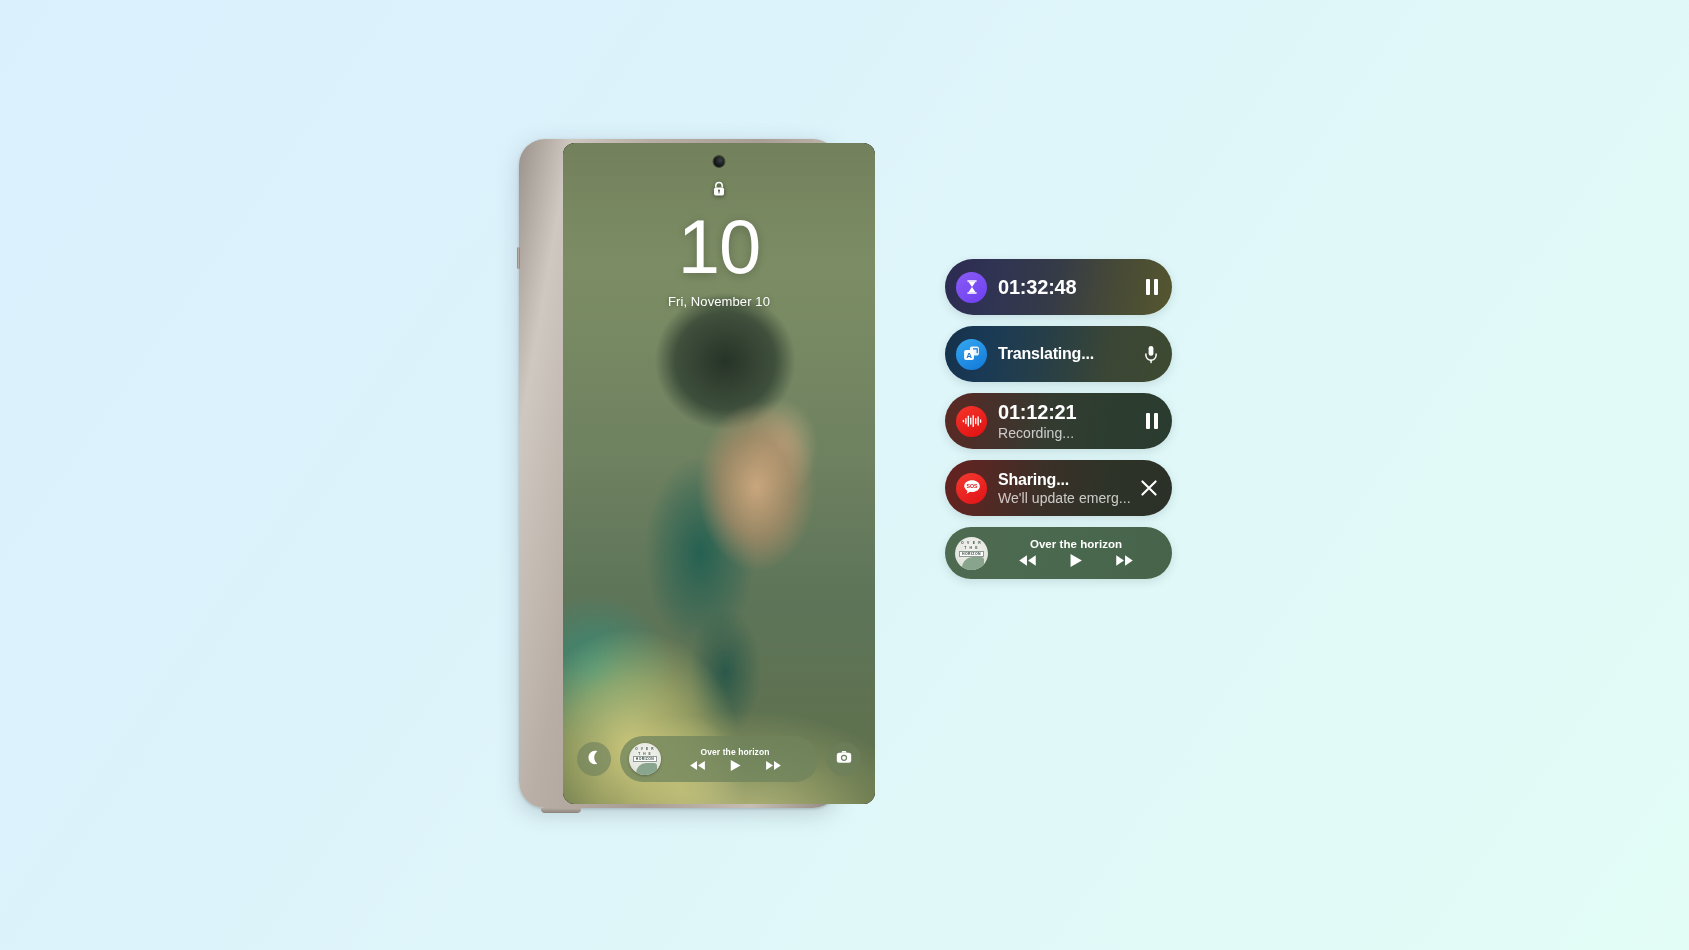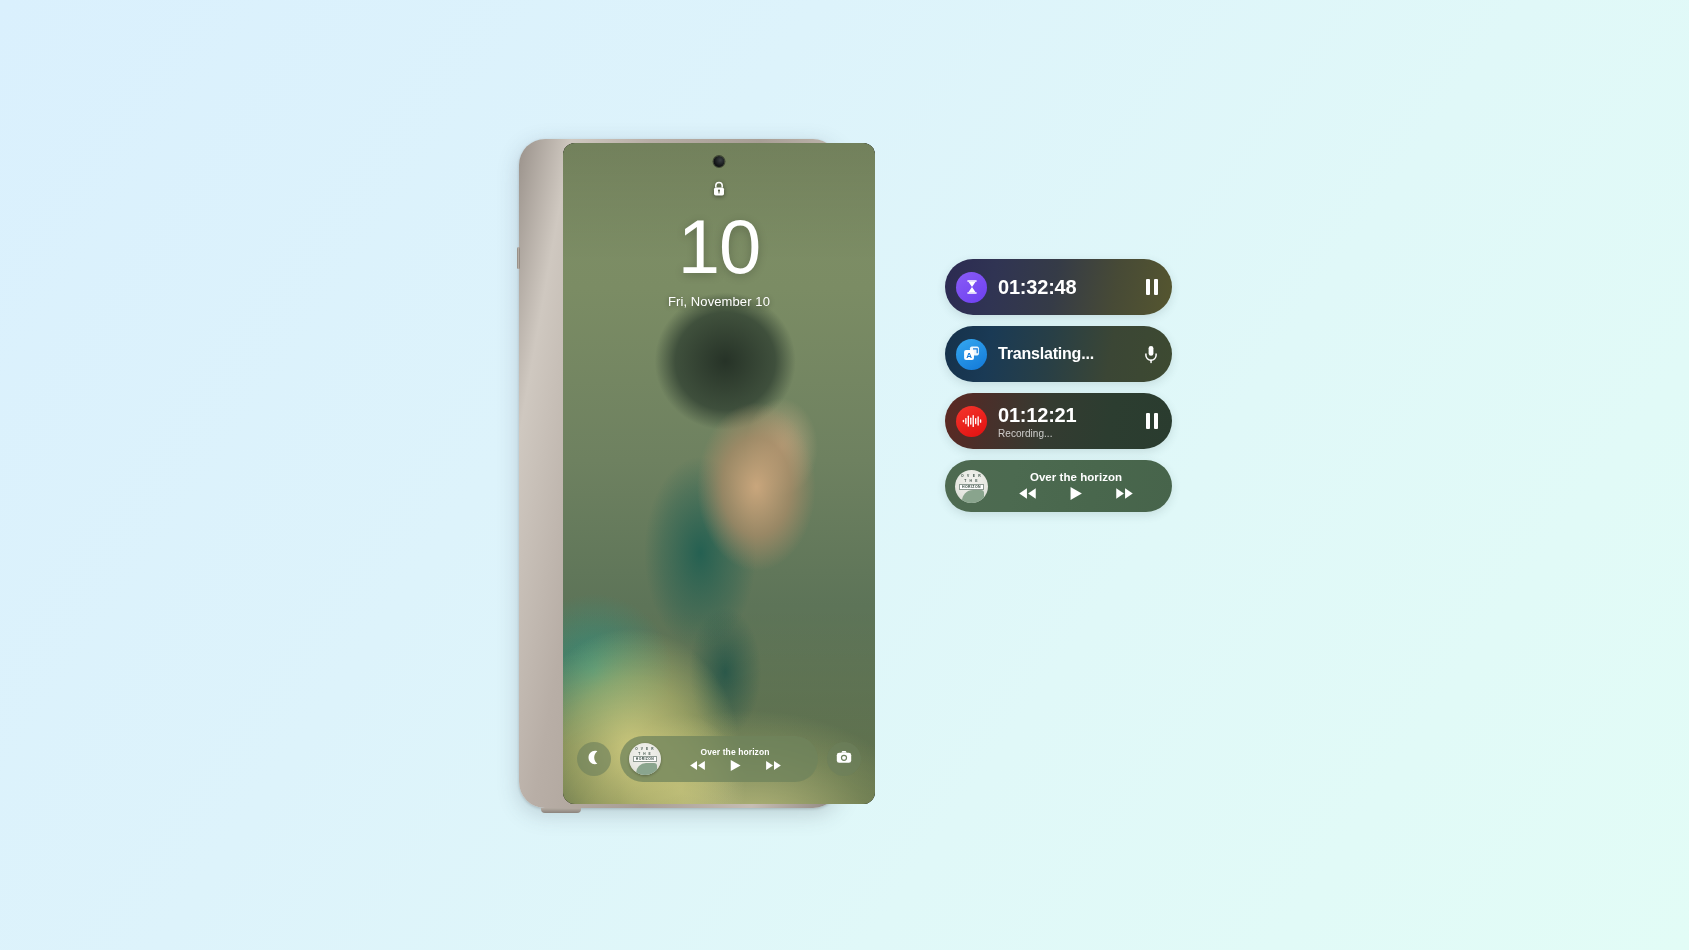--- a/index.html
+++ b/index.html
@@ -312,21 +312,21 @@
     font-size: 20px;
     font-weight: 700;
     color: #ffffff;
     letter-spacing: -0.2px;
     white-space: nowrap;
     overflow: hidden;
   }
   .card-title.compact { font-size: 16px; }
 
   .card-sub {
-    font-size: 10px;
+    font-size: 14px;
     font-weight: 400;
     color: rgba(255,255,255,0.74);
     white-space: nowrap;
     overflow: hidden;
     letter-spacing: 0.05px;
   }
 
   .card-action {
     flex: 0 0 auto;
     margin-left: 8px;
@@ -589,20 +589,37 @@
     </div>
     <div class="card-action">
       <span class="pause-bars">
           <i></i>
           <i></i>
         </span>
     </div>
   </div>
 
 
+  <div class="live-card" id="card-sos">
+    <div class="card-icon" id="icon-sos">
+      <svg width="22" height="22" viewBox="0 0 22 22" fill="none">
+        <path d="M11 3.3c4.3 0 7.8 2.6 7.8 5.9S15.3 15 11 15c-.7 0-1.4-.1-2-.2l-3.3 2 .8-2.9C5 12.8 3.2 11 3.2 9.2c0-3.3 3.5-5.9 7.8-5.9z" fill="#ffffff"></path>
+        <text x="11" y="11.1" font-family="Liberation Sans, sans-serif" font-size="5.2" font-weight="700" fill="#e01216" text-anchor="middle">SOS</text>
+      </svg>
+    </div>
+    <div class="card-body">
+      <div class="card-title compact">Sharing...</div>
+      <div class="card-sub">We'll update emerg...</div>
+    </div>
+    <div class="card-action">
+      <svg width="18" height="18" viewBox="0 0 18 18">
+        <path d="M2.4 2.4L15.6 15.6M15.6 2.4L2.4 15.6" stroke="#ffffff" stroke-width="2.1" stroke-linecap="round"></path>
+      </svg>
+    </div>
+  </div>
 
   <div class="live-card" id="card-media">
     <div id="icon-media-art">
       <div class="art-txt">
         <div>O V E R</div>
         <div>T H E</div>
       </div>
       <div class="art-band">
         <span>HORIZON</span>
       </div>

